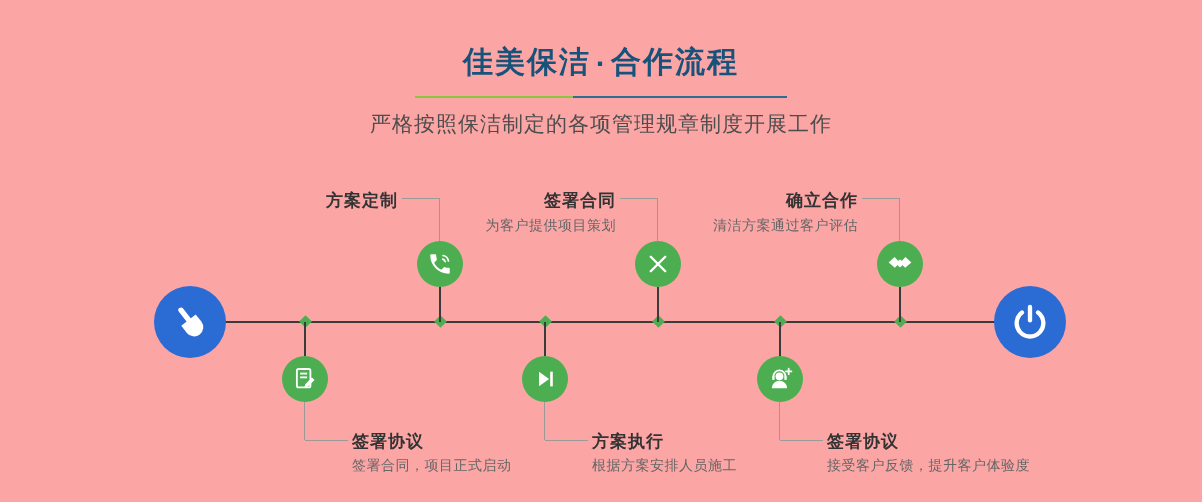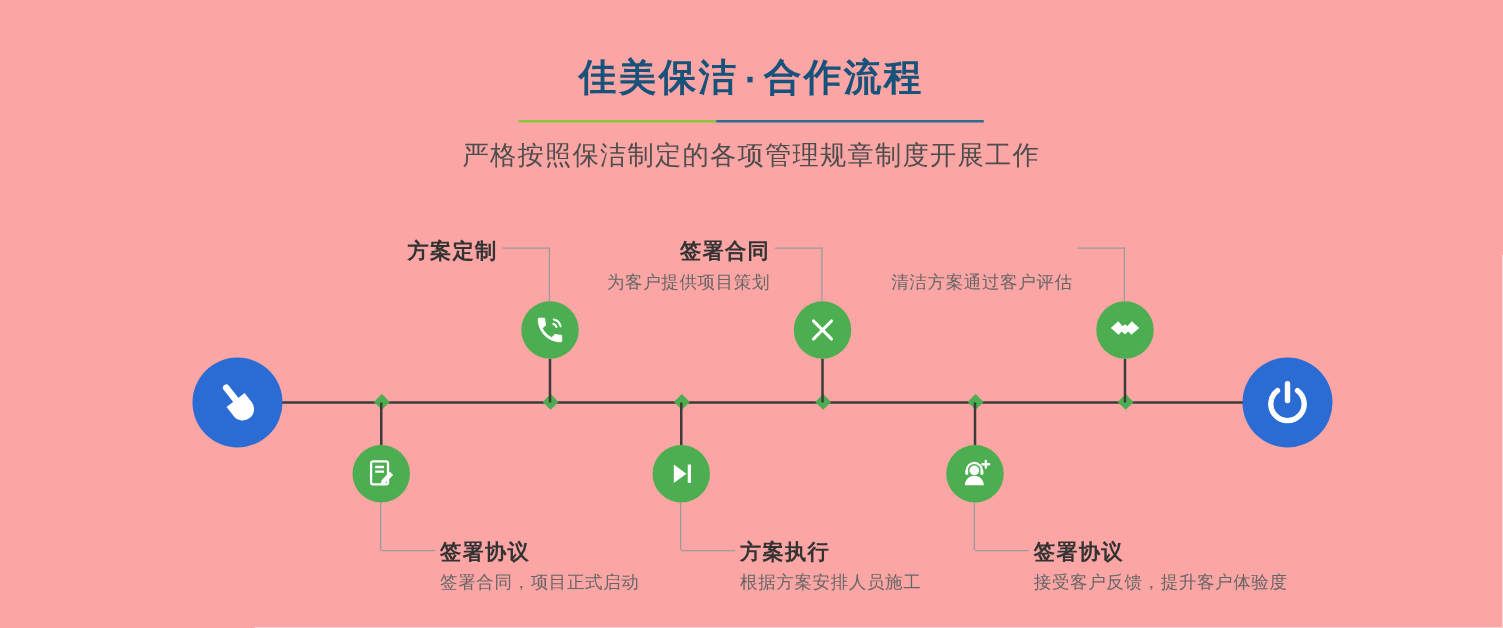--- a/index.html
+++ b/index.html
@@ -105,20 +105,21 @@
     <svg viewBox="0 0 24 24">
       <g fill="#fff">
         <path d="M1.5 10.5L7 5.5l4.8 5.3-4.5 4.7z"></path>
         <path d="M22.5 10.5L17 5.5l-4.8 5.3 4.5 4.7z"></path>
         <rect x="9.2" y="8.6" width="5.6" height="5.6" rx="1.2" transform="rotate(45 12 11.4)"></rect>
       </g>
     </svg>
   </div>
   <div class="conn" style="left:862px;top:198px;width:38px;height:1px;"></div>
   <div class="conn" style="left:899px;top:198px;width:1px;height:43px;"></div>
+  <p class="step-title ta-r" style="left:708px;top:189px;width:150px;">确立合作</p>
   <p class="step-desc ta-r" style="left:688px;top:217px;width:170px;">清洁方案通过客户评估</p>
 
   <div class="gnode" style="left:282px;top:356px;">
     <svg viewBox="0 0 24 24">
       <g stroke="#fff" fill="none" stroke-width="1.7">
         <rect x="4.5" y="2.8" width="12.5" height="17" rx="1.5"></rect>
         <line x1="7.5" y1="7" x2="14" y2="7"></line>
         <line x1="7.5" y1="10.5" x2="14" y2="10.5"></line>
       </g>
       <path d="M12.2 16.8l6.2-6.2 2.4 2.4-6.2 6.2-3 .6.6-3z" fill="#fff"></path>

